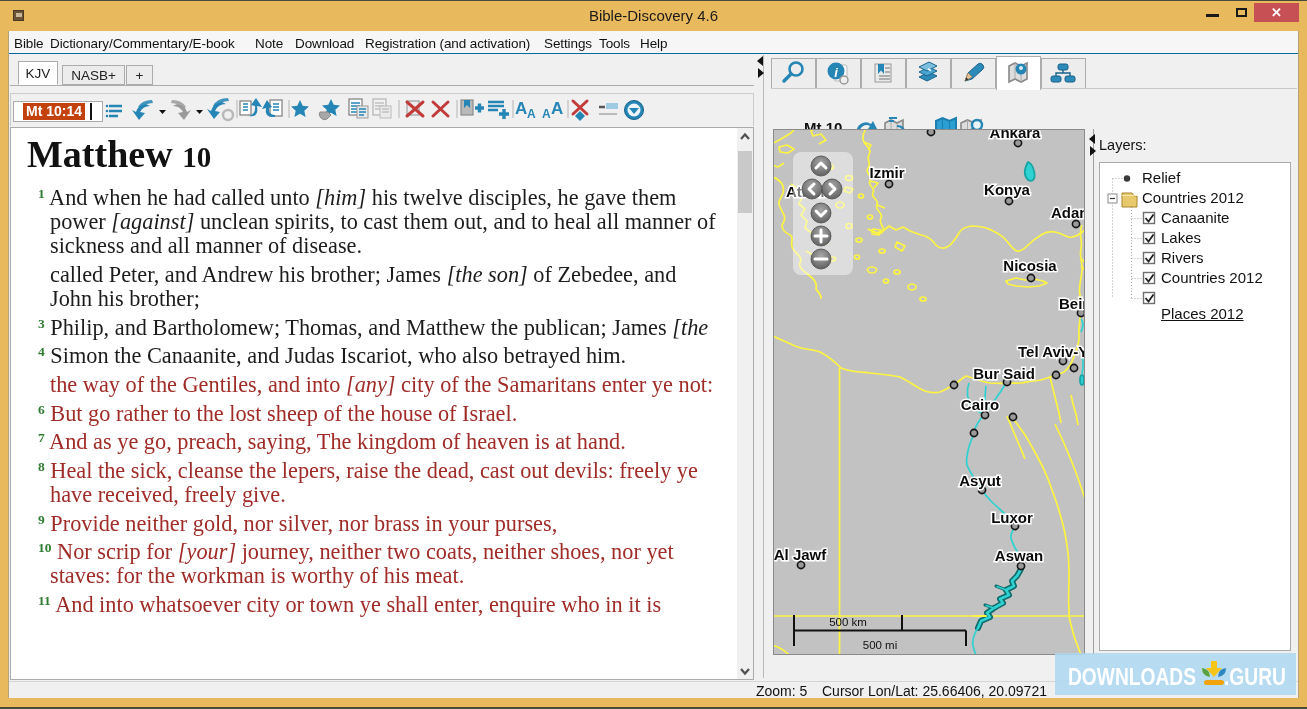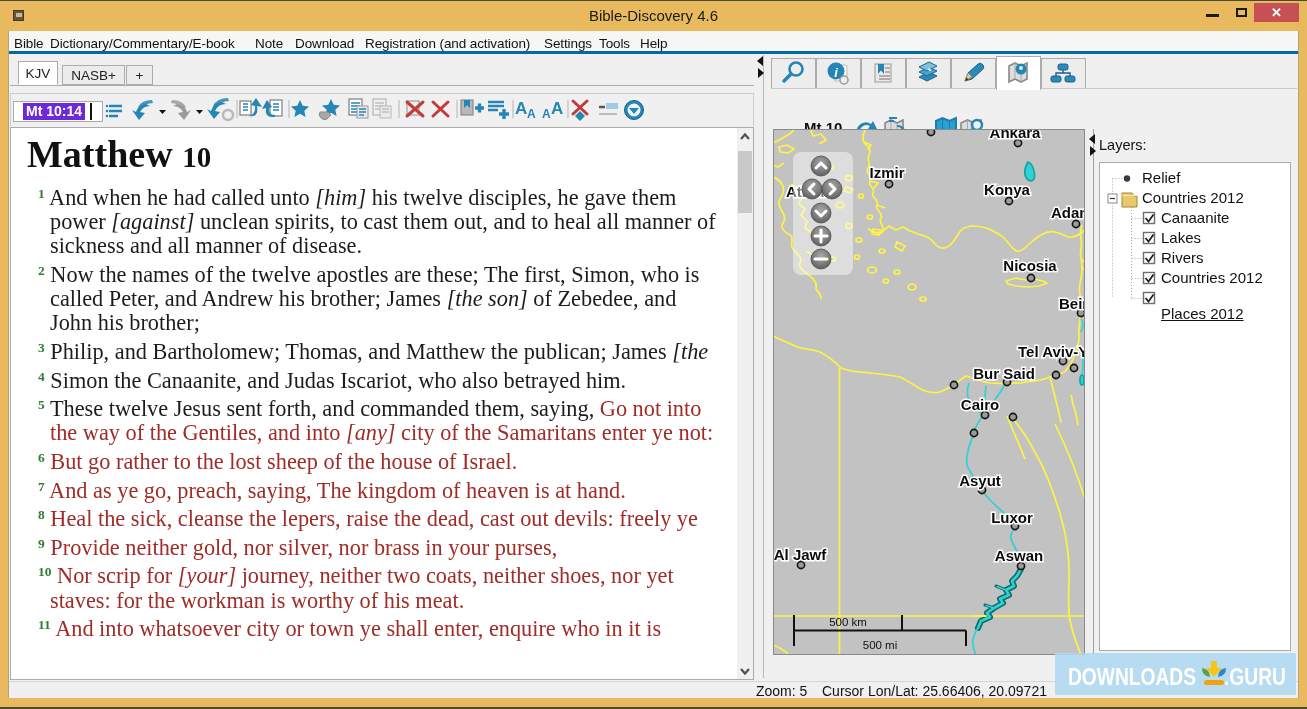--- a/index.html
+++ b/index.html
@@ -8,32 +8,32 @@
 #frame { position:absolute; left:0; top:0; width:1307px; height:709px; border-top:1.5px solid #4a4a38; border-bottom:2px solid #4a4a38; }
 #title { position:absolute; left:0; top:1px; width:1307px; height:30px; background:#E9B95E; }
 #apicon { position:absolute; left:13px; top:9px; width:11px; height:11px; background:#6b5236; border:1px solid #4a3a24; }
 #apicon::after{ content:""; position:absolute; left:2px; top:2px; width:6px; height:4px; background:#c8b89a; }
 #ttext { position:absolute; left:0; top:6px; width:1307px; text-align:center; font-size:15px; color:#1a1a1a; }
 #btnmin { position:absolute; left:1206px; top:13px; width:13px; height:3px; background:#1a1a1a; }
 #btnmax { position:absolute; left:1236px; top:7px; width:11px; height:9px; border:2px solid #1a1a1a; }
 #btnclose { position:absolute; left:1254px; top:2px; width:45px; height:19px; background:#C75054; color:#fff; font-size:13px; font-weight:bold; text-align:center; line-height:19px; }
 #client { position:absolute; left:8px; top:31px; width:1291px; height:667px; background:#F0F0F0; border:1px solid #b5a377; border-top:none; }
 
-#menubar { position:absolute; left:0px; top:0px; width:1289px; height:23px; background:#F6F6F6; border-bottom:3px solid #0369a1; }
+#menubar { position:absolute; left:0px; top:0px; width:1289px; height:23px; background:#F6F6F6; border-bottom:1px solid #0369a1; }
 #menubar span { position:absolute; top:5px; font-size:13.5px; letter-spacing:-0.1px; color:#111; }
 
 .tab { position:absolute; font-size:13.5px; color:#222; text-align:center; border:1px solid #ACACAC; background:#ECECEC; }
 #tabKJV { left:9px; top:30px; width:40px; height:24px; background:#fff; line-height:24px; border-bottom:1px solid #fff; z-index:3;}
 #tabNASB { left:53px; top:34px; width:63px; height:20px; line-height:20px; }
 #tabPLUS { left:117px; top:34px; width:27px; height:20px; line-height:20px; }
 #tabline { position:absolute; left:1px; top:54px; width:744px; height:0px; border-top:1px solid #ACACAC; }
 
 #ltoolbar { position:absolute; left:1px; top:62px; width:744px; height:33px; border:1px solid #cccccc; border-bottom:none; }
 #reffield { position:absolute; left:2px; top:7px; width:90px; height:21px; background:#fff; border:1px solid #ABABAB; }
-#refsel { position:absolute; left:9px; top:1px; width:62px; height:17px; background:#6d28d9; color:#fff; font-weight:bold; font-size:14px; line-height:17px; text-align:center;}
+#refsel { position:absolute; left:9px; top:1px; width:62px; height:17px; background:#c2410c; color:#fff; font-weight:bold; font-size:14px; line-height:17px; text-align:center;}
 .cursorbar { position:absolute; left:76px; top:1px; width:2px; height:17px; background:#111; }
 
 #textarea { position:absolute; left:1px; top:96px; width:744px; height:553px; background:#fff; border:1px solid #ABABAB; }
 #bible { position:absolute; left:0; top:0; width:735px; height:550px; overflow:hidden; font-family:"Liberation Serif", serif; }
 #bible h1 { position:absolute; left:16px; top:6px; font-size:38px; line-height:40px; color:#111; font-weight:bold; }
 #bible h1 .os { font-size:29px; }
 #verses { position:absolute; left:27px; top:58px; width:690px; font-size:22.3px; color:#1c1c1c; }
 .v { margin-bottom:4.4px; }
 .vl { line-height:24.2px; white-space:nowrap; }
 .vc { padding-left:12px; }
@@ -212,42 +212,41 @@
   <div id="textarea">
     <div id="bible">
       <h1>Matthew <span class="os">10</span></h1>
       <div id="verses">
         <div class="v">
           <div class="vl"><span class="vn">1</span> And when he had called unto <span class="it">[him]</span> his twelve disciples, he gave them</div>
           <div class="vl vc">power <span class="it">[against]</span> unclean spirits, to cast them out, and to heal all manner of</div>
           <div class="vl vc">sickness and all manner of disease.</div>
         </div>
         <div class="v">
-          <div class="vl"><span class="vn">2</span> Now the names of the twelve apostles are these; The first, Simon, who is</div>
           <div class="vl vc">called Peter, and Andrew his brother; James <span class="it">[the son]</span> of Zebedee, and</div>
           <div class="vl vc">John his brother;</div>
         </div>
         <div class="v">
           <div class="vl"><span class="vn">3</span> Philip, and Bartholomew; Thomas, and Matthew the publican; James <span class="it">[the</span></div>
         </div>
         <div class="v">
           <div class="vl"><span class="vn">4</span> Simon the Canaanite, and Judas Iscariot, who also betrayed him.</div>
         </div>
         <div class="v">
-          <div class="vl"><span class="vn">5</span> These twelve Jesus sent forth, and commanded them, saying, <span class="red">Go not into</span></div>
           <div class="vl vc red">the way of the Gentiles, and into <span class="it">[any]</span> city of the Samaritans enter ye not:</div>
         </div>
         <div class="v">
           <div class="vl"><span class="vn">6</span> <span class="red">But go rather to the lost sheep of the house of Israel.</span></div>
         </div>
         <div class="v">
           <div class="vl"><span class="vn">7</span> <span class="red">And as ye go, preach, saying, The kingdom of heaven is at hand.</span></div>
         </div>
         <div class="v">
           <div class="vl"><span class="vn">8</span> <span class="red">Heal the sick, cleanse the lepers, raise the dead, cast out devils: freely ye</span></div>
+          <div class="vl vc red">have received, freely give.</div>
         </div>
         <div class="v">
           <div class="vl"><span class="vn">9</span> <span class="red">Provide neither gold, nor silver, nor brass in your purses,</span></div>
         </div>
         <div class="v">
           <div class="vl"><span class="vn">10</span> <span class="red">Nor scrip for <span class="it">[your]</span> journey, neither two coats, neither shoes, nor yet</span></div>
           <div class="vl vc red">staves: for the workman is worthy of his meat.</div>
         </div>
         <div class="v">
           <div class="vl"><span class="vn">11</span> <span class="red">And into whatsoever city or town ye shall enter, enquire who in it is</span></div>

